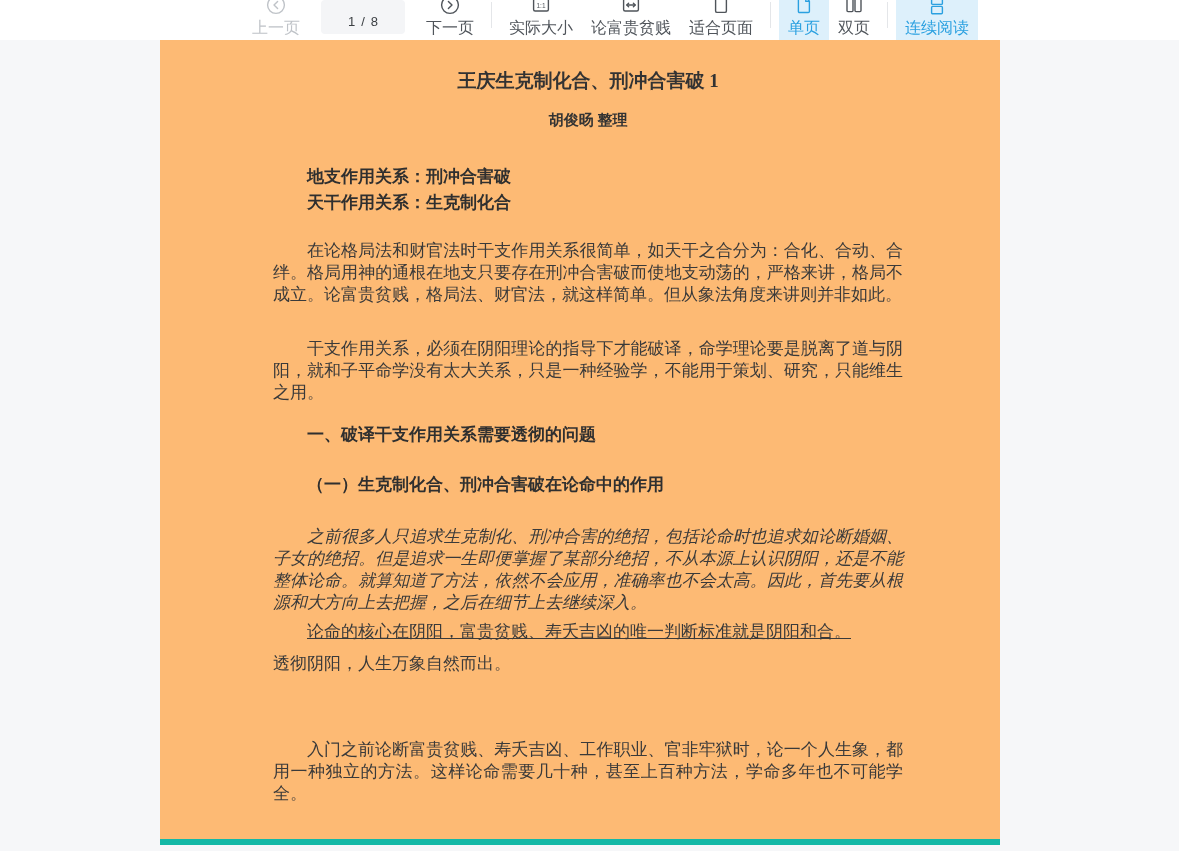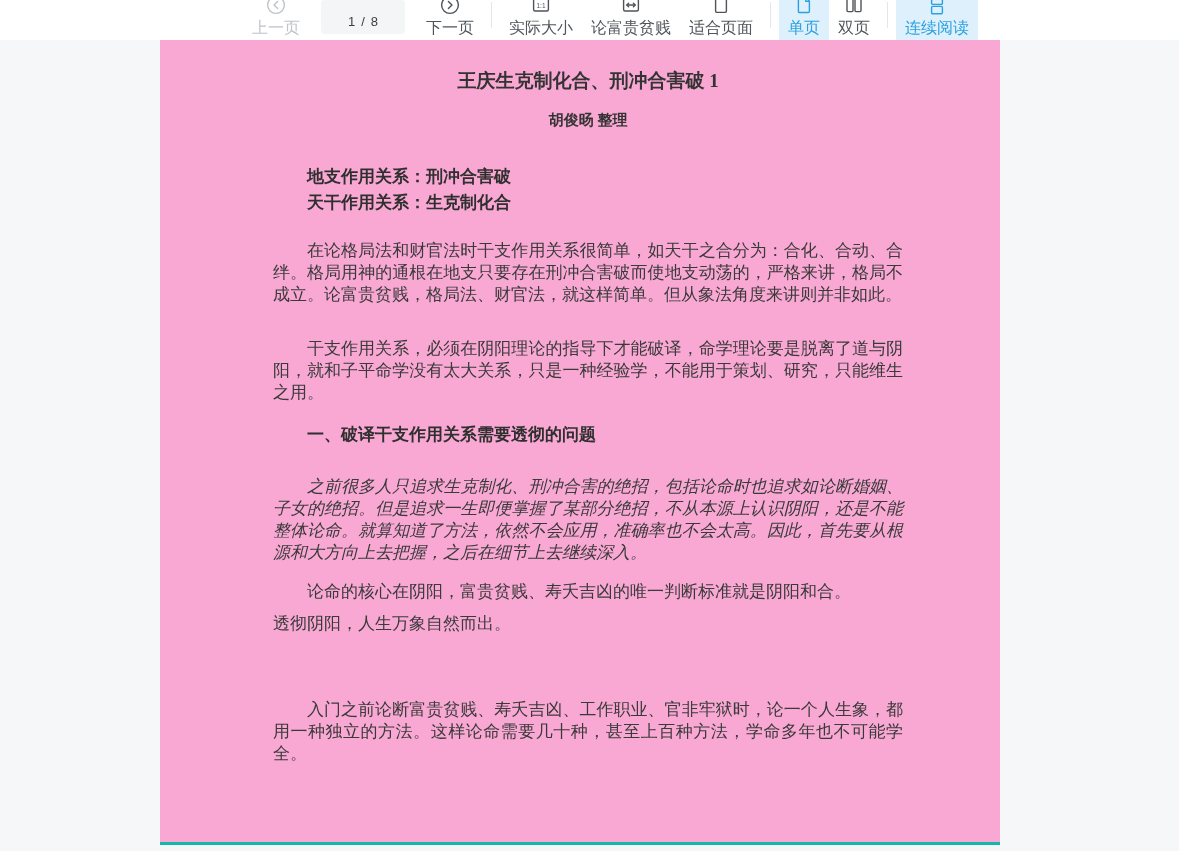--- a/index.html
+++ b/index.html
@@ -19,39 +19,39 @@
   .tb-btn.active { color:#2aa0e0; background:#ddf0fb; border-radius:4px; }
   .tb-btn.active .lbl { color:#2aa0e0; }
   .pager { margin:7px 12px 0; height:34px; min-width:84px; background:#f4f5f7; border-radius:4px;
            display:flex; align-items:center; justify-content:center; padding-top:8px;
            font-size:13px; color:#3c4044; cursor:text; }
   .pager span { padding:0 3px; }
   .tb-divider { width:1px; height:26px; background:#e4e6e9; margin:9px 8px 0; }
 
   
   .canvas { position:relative; width:100%; height:811px; background:#f6f7f9; overflow:hidden; }
-  .page { position:absolute; left:160px; top:0; width:840px; height:805px; background:#f9a8d4;
-          border-bottom:3px solid #14b8a6;
+  .page { position:absolute; left:160px; top:0; width:840px; height:805px; background:#fdba74;
+          border-bottom:6px solid #14b8a6;
           padding:28px 97px 0 113px;
           font-family:"Liberation Serif","DejaVu Serif",serif; color:#333333; }
 
   .doc-title   { font-size:19px; font-weight:bold; text-align:center; color:#333; }
   .doc-byline  { font-size:15px; font-weight:bold; text-align:center; margin-top:17px; color:#333; }
   .relations   { margin-top:34px; }
   .relation-line { font-size:17px; line-height:26px; font-weight:bold; text-indent:2em; color:#2f2f2f; }
   .para   { font-size:17px; line-height:22px; text-align:justify; text-indent:2em; color:#3a3a3a; }
   .para.noindent { text-indent:0; }
   .doc-h  { font-size:17px; line-height:22px; font-weight:bold; text-indent:2em; color:#2f2f2f; }
 
   .mt-p1 { margin-top:24px; }
   .mt-p2 { margin-top:32px; }
   .mt-h1 { margin-top:20px; }
   .mt-h2 { margin-top:28px; }
   .mt-p3 { margin-top:30px;font-style:italic; }
-  .mt-p4a { margin-top:17px; }
+  .mt-p4a { margin-top:7px;text-decoration:underline; }
   .mt-p4b { margin-top:10px; }
   .mt-p5 { margin-top:64px; }
 </style>
 </head>
 <body>
 
 <div class="toolbar">
   <div class="tb-inner">
 
     <button class="tb-btn disabled">
@@ -144,20 +144,21 @@
       <div class="relation-line">地支作用关系：刑冲合害破</div>
       <div class="relation-line">天干作用关系：生克制化合</div>
     </div>
 
     <p class="para mt-p1">在论格局法和财官法时干支作用关系很简单，如天干之合分为：合化、合动、合绊。格局用神的通根在地支只要存在刑冲合害破而使地支动荡的，严格来讲，格局不成立。论富贵贫贱，格局法、财官法，就这样简单。但从象法角度来讲则并非如此。</p>
 
     <p class="para mt-p2">干支作用关系，必须在阴阳理论的指导下才能破译，命学理论要是脱离了道与阴阳，就和子平命学没有太大关系，只是一种经验学，不能用于策划、研究，只能维生之用。</p>
 
     <div class="doc-h mt-h1">一、破译干支作用关系需要透彻的问题</div>
 
+    <div class="doc-h mt-h2">（一）生克制化合、刑冲合害破在论命中的作用</div>
 
     <p class="para mt-p3">之前很多人只追求生克制化、刑冲合害的绝招，包括论命时也追求如论断婚姻、子女的绝招。但是追求一生即便掌握了某部分绝招，不从本源上认识阴阳，还是不能整体论命。就算知道了方法，依然不会应用，准确率也不会太高。因此，首先要从根源和大方向上去把握，之后在细节上去继续深入。</p>
 
     <p class="para mt-p4a">论命的核心在阴阳，富贵贫贱、寿夭吉凶的唯一判断标准就是阴阳和合。</p>
 
     <p class="para noindent mt-p4b">透彻阴阳，人生万象自然而出。</p>
 
     <p class="para mt-p5">入门之前论断富贵贫贱、寿夭吉凶、工作职业、官非牢狱时，论一个人生象，都用一种独立的方法。这样论命需要几十种，甚至上百种方法，学命多年也不可能学全。</p>
 
   </div>

